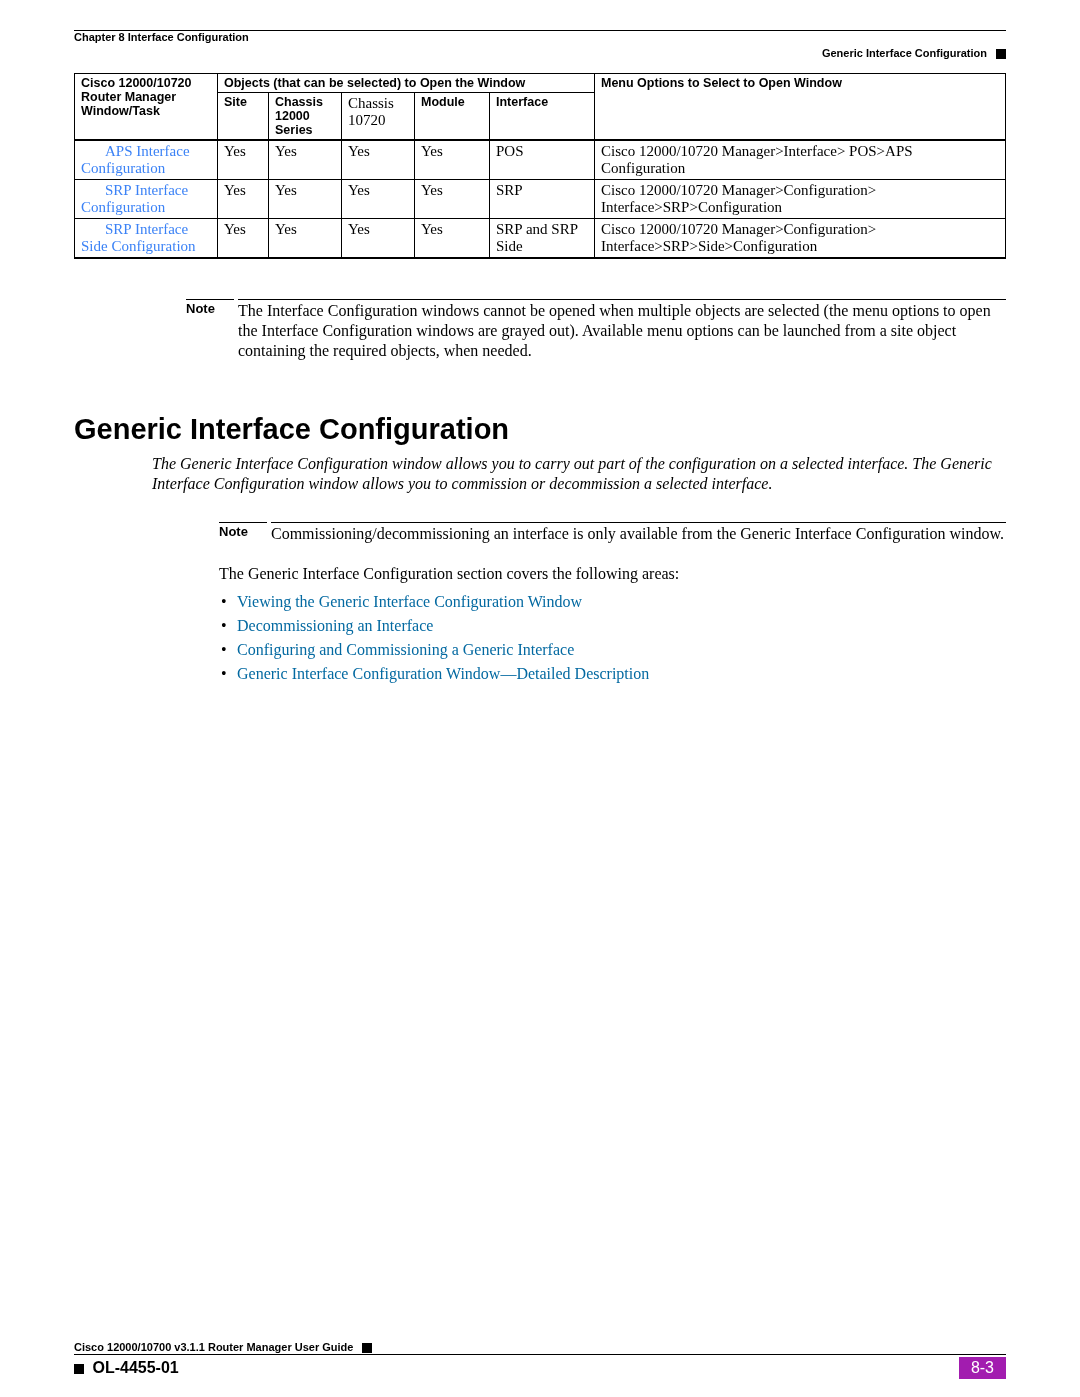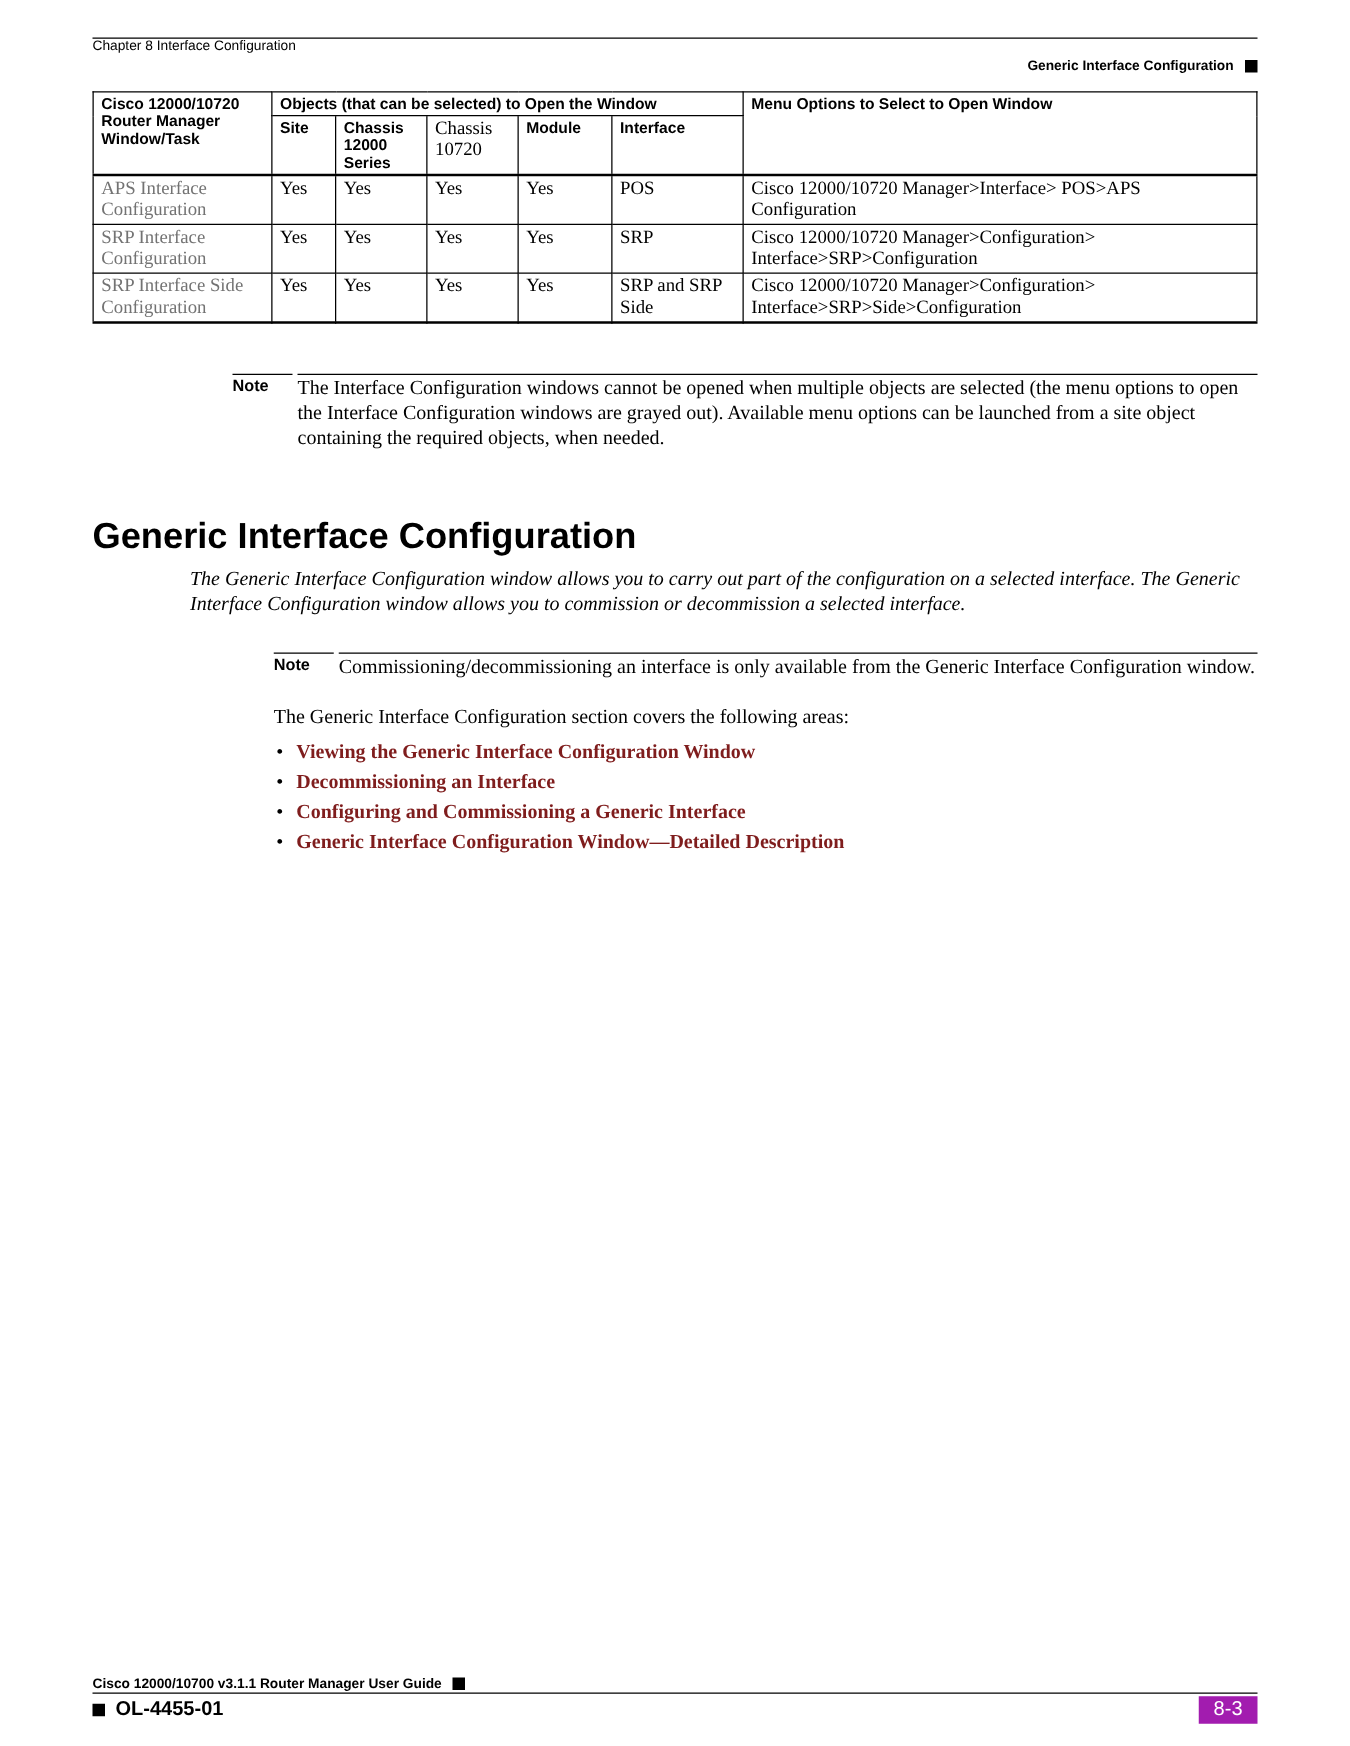--- a/index.html
+++ b/index.html
@@ -17,21 +17,21 @@
     padding: 30px 74px 18px 74px;
     box-sizing: border-box;
     position: relative;
   }
   .running-head {
     font-family: Arial, Helvetica, sans-serif;
     font-size: 11px;
     margin-bottom: 14px;
   }
   .running-head .chapter {
-    font-weight: normal;
+    font-weight: bold;
     text-align: right;
   }
   .running-head .sub {
     text-align: right;
     font-weight: bold;
     margin-top: 4px;
   }
   .running-head-line {
     border-top: 1px solid #000;
   }
@@ -71,21 +71,21 @@
     vertical-align: top;
   }
   .row0-col0 {
     width: 130px;
   }
   .col-site   { width: 38px; }
   .col-c12    { width: 60px; }
   .col-c107   { width: 60px; }
   .col-mod    { width: 62px; }
   .col-intf   { width: 92px; }
-  .link { color: #737373; }
+  .link { color: #3b82f6; margin-left: 24px; }
   table.main-table tbody {
     border-top: 2px solid #000;
     border-bottom: 2px solid #000;
   }
 
   
   .note-block {
     margin-top: 40px;
     margin-left: 112px;
     display: flex;
@@ -136,21 +136,21 @@
     color: #000;
     padding: 3px 0;
     list-style-type: none;
     position: relative;
   }
   ul.links li::before {
     content: "•";
     position: absolute;
     left: -16px;
   }
-  ul.links li span { color: #7f1d1d; font-weight: bold; }
+  ul.links li span { color: #0369a1; }
 
   
   .footer {
     position: absolute;
     bottom: 18px;
     left: 74px;
     right: 74px;
   }
   .footer-top {
     border-bottom: 1px solid #000;

